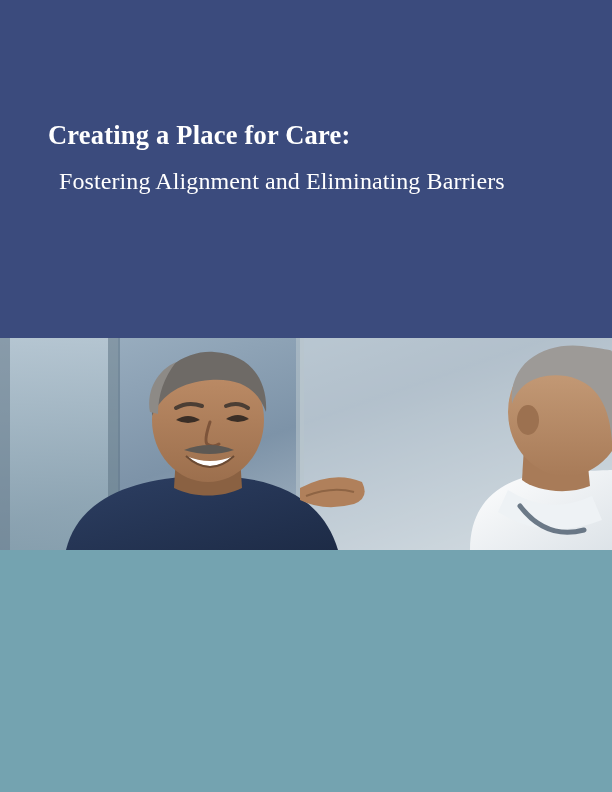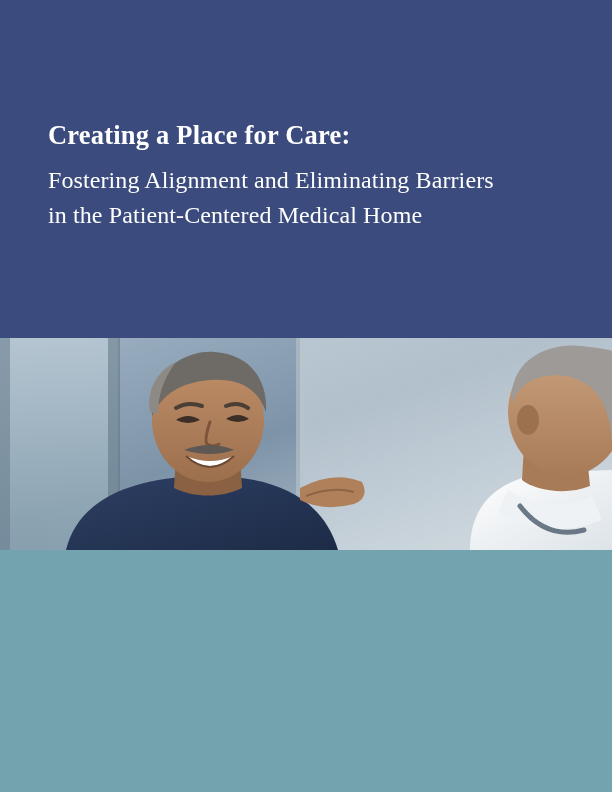--- a/index.html
+++ b/index.html
@@ -44,21 +44,21 @@
     letter-spacing: 0.2px;
     margin: 11px 0 10px 0;
   }
   .title-sub {
     font-family: "Liberation Serif", serif;
     font-weight: normal;
     font-size: 24px;
     line-height: 1.45;
     color: #ffffff;
     letter-spacing: 0.1px;
-    margin: 0;
+    margin: 11px;
   }
   
   .photo-band {
     position: absolute;
     left: 0;
     top: 338px;
     width: 612px;
     height: 212px;
     overflow: hidden;
     background: #5b6f86;
@@ -80,21 +80,20 @@
 </style>
 </head>
 <body>
 
 <div class="page">
 
   <div class="hero">
     <div class="title-wrap">
       <div class="title-main">Creating a Place for Care:</div>
       <div class="title-sub">Fostering Alignment and Eliminating Barriers</div>
-      <div class="title-sub">in the Patient-Centered Medical Home</div>
     </div>
   </div>
 
   <div class="photo-band">
     <svg class="photo-svg" viewBox="0 0 612 212" preserveAspectRatio="xMidYMid slice">
       <defs>
         <linearGradient id="bgGrad" x1="0" y1="0" x2="1" y2="1">
           <stop offset="0%" stop-color="#9fb3c4"></stop>
           <stop offset="45%" stop-color="#7d93a8"></stop>
           <stop offset="100%" stop-color="#c8d2da"></stop>

